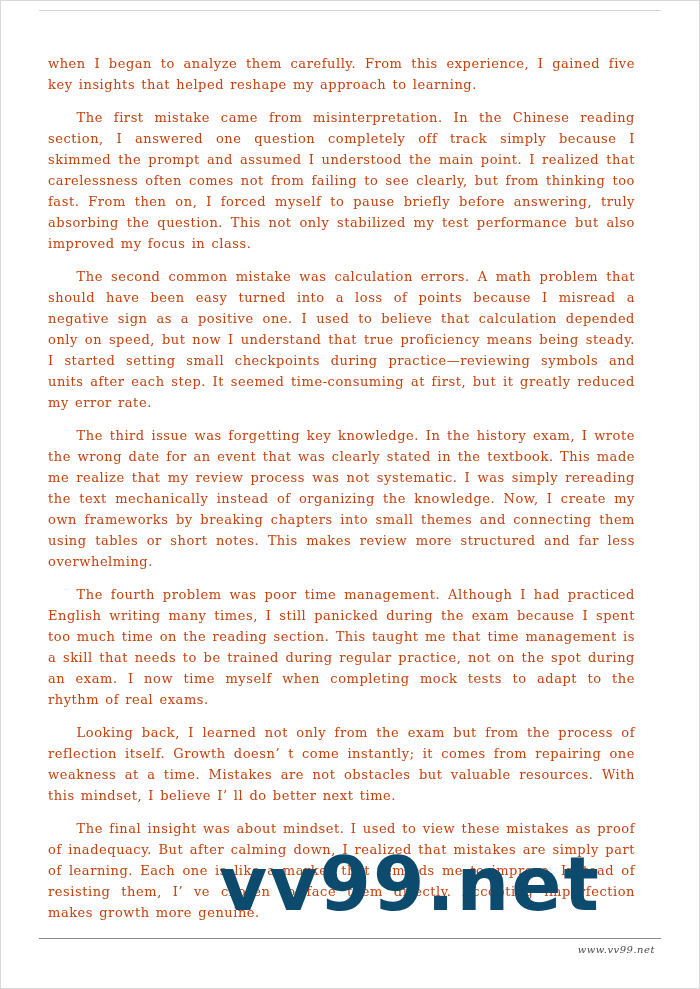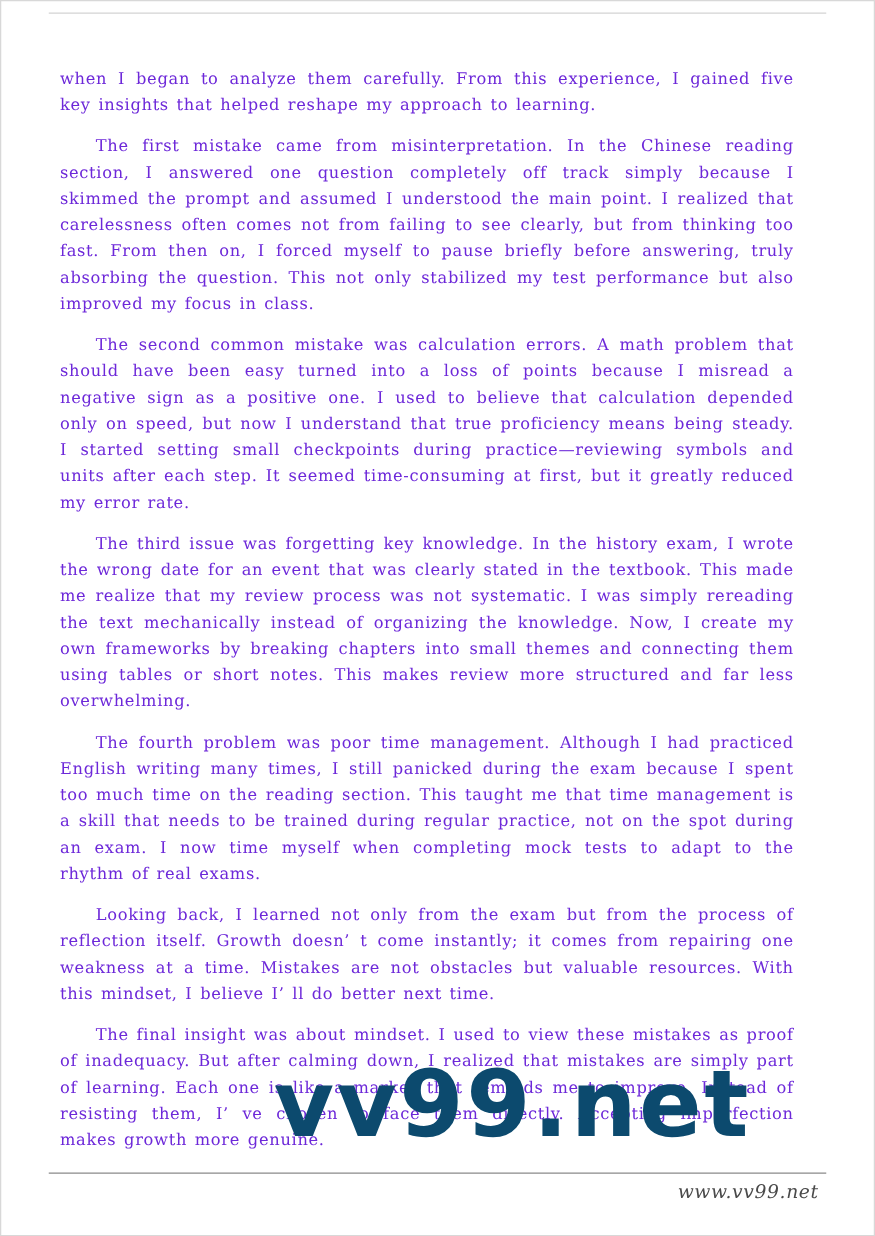--- a/index.html
+++ b/index.html
@@ -20,21 +20,21 @@
     left: 38px;
     right: 38px;
     top: 9px;
     border-top: 1px solid #d4d4d4;
   }
   .content {
     position: absolute;
     left: 47px;
     right: 64px;
     top: 52px;
-    color: #6d28d9;
+    color: #c2410c;
     font-size: 13px;
     line-height: 21px;
     letter-spacing: 0.55px;
     word-spacing: 1.5px;
     text-align: justify;
   }
   .para { margin-bottom: 12px; }
   .para.indent { text-indent: 2.2em; }
   .watermark {
     position: absolute;
@@ -53,21 +53,21 @@
     position: absolute;
     left: 38px;
     right: 38px;
     top: 937px;
     border-top: 1px solid #8a8a8a;
   }
   .footer-url {
     position: absolute;
     right: 44px;
     top: 943px;
-    font-size: 15px;
+    font-size: 10px;
     font-style: italic;
     color: #4a4a4a;
     letter-spacing: 0.5px;
   }
 </style>
 </head>
 <body>
 
 <div class="page">
 

